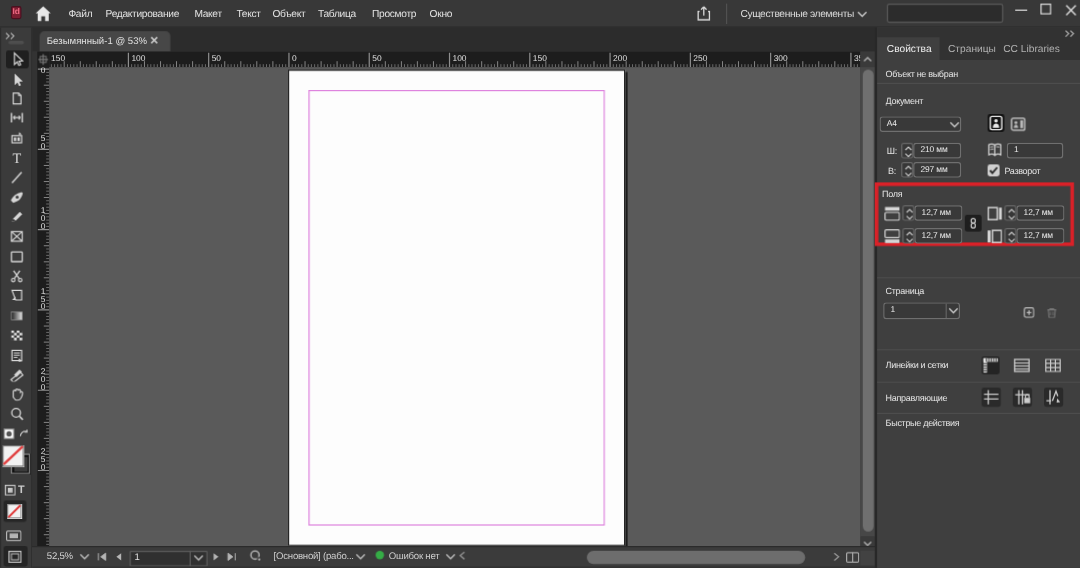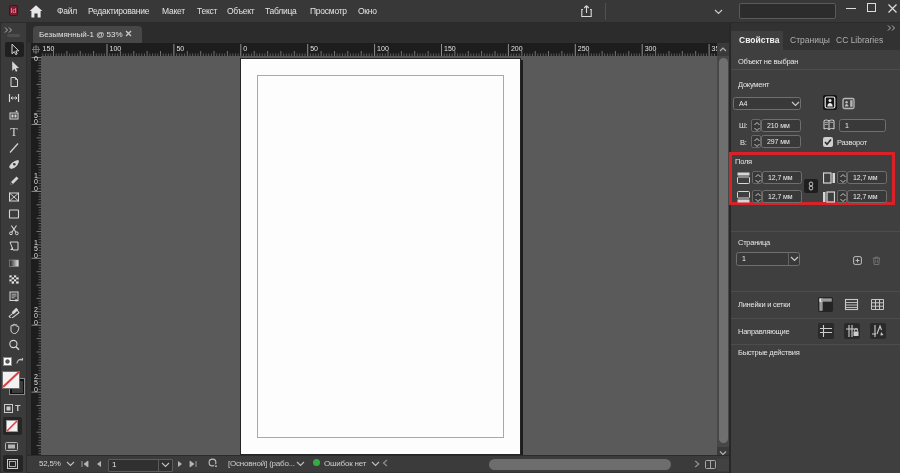--- a/index.html
+++ b/index.html
@@ -32,20 +32,21 @@
     <div class="ab t85" style="left:310px;top:0;line-height:23px">Просмотр</div>
     <div class="ab t85" style="left:358px;top:0;line-height:23px">Окно</div>
     <div class="ab t85" style="left:388px;top:16px;line-height:23px">Справка</div>
     <div class="ab" style="left:580px;top:4px">
       <svg width="13" height="14" viewBox="0 0 13 14">
         <path d="M3 5.5 L1.8 5.5 L1.8 12.5 L11.2 12.5 L11.2 5.5 L10 5.5" fill="none" stroke="#d9d9d9" stroke-width="1.1"></path>
         <path d="M6.5 9 L6.5 2 M6.5 1.6 L4.2 4 M6.5 1.6 L8.8 4" stroke="#d9d9d9" stroke-width="1.1" fill="none"></path>
       </svg>
     </div>
     <div class="ab" style="left:605px;top:3px;width:1px;height:17px;background:#515151"></div>
+    <div class="ab t85" style="left:617px;top:0;line-height:23px;color:#dcdcdc;letter-spacing:-0.3px">Существенные элементы</div>
     <div class="ab" style="left:714px;top:9px">
       <svg width="9" height="6" viewBox="0 0 9 6">
         <path d="M1 1 L4.5 4.5 L8 1" fill="none" stroke="#c9c9c9" stroke-width="1.2"></path>
       </svg>
     </div>
     <div class="ab" style="left:739px;top:3px;width:97px;height:16px;background:#2c2c2c;border:1px solid #5a5a5a;border-radius:2px"></div>
     <div class="ab" style="left:846px;top:7.5px;width:10px;height:1.4px;background:#dcdcdc"></div>
     <div class="ab" style="left:867px;top:3px;width:9px;height:9px;border:1.2px solid #dcdcdc"></div>
     <div class="ab" style="left:887px;top:2.5px">
       <svg width="11" height="11" viewBox="0 0 11 11">
@@ -789,21 +790,21 @@
     </div>
     <div class="ab" style="left:729px;top:23px;width:2px;height:450px;background:#282828"></div>
     <div class="ab" style="left:731px;top:23px;width:169px;height:450px;background:#3f3f3f"></div>
     <div class="ab" style="left:731px;top:23px;width:169px;height:27px;background:#323232"></div>
     <div class="ab" style="left:887px;top:24.5px">
       <svg width="10" height="6" viewBox="0 0 10 6">
         <path d="M1 0.5 L3.5 3 L1 5.5 M5 0.5 L7.5 3 L5 5.5" fill="none" stroke="#b5b5b5" stroke-width="1"></path>
       </svg>
     </div>
     <div class="ab" style="left:731px;top:31px;width:52px;height:19px;background:#3f3f3f"></div>
-    <div class="ab" style="left:739px;top:31px;height:19px;line-height:19px;font-size:8.5px;font-weight:700;color:#f0f0f0">Свойства</div>
+    <div class="ab" style="left:739px;top:31px;height:19px;line-height:19px;font-size:8.5px;font-weight:400;color:#f0f0f0">Свойства</div>
     <div class="ab" style="left:790px;top:31px;height:19px;line-height:19px;font-size:8.5px;color:#b0b0b0">Страницы</div>
     <div class="ab" style="left:836px;top:31px;height:19px;line-height:19px;font-size:8.5px;color:#b0b0b0;width:64px;overflow:hidden;white-space:nowrap">CC Libraries</div>
     <div class="ab lbl" style="left:738px;top:57px">Объект не выбран</div>
     <div class="ab dvd" style="left:731px;top:69px;width:169px"></div>
     <div class="ab lbl" style="left:738px;top:80px">Документ</div>
     <div class="ab inp" style="left:733px;top:97px;width:68px;height:13px;line-height:11px">A4</div>
     <div class="ab" style="left:791px;top:101px">
       <svg width="9" height="6" viewBox="0 0 9 6">
         <path d="M1 1 L4.5 4.5 L8 1" fill="none" stroke="#c9c9c9" stroke-width="1.2"></path>
       </svg>

